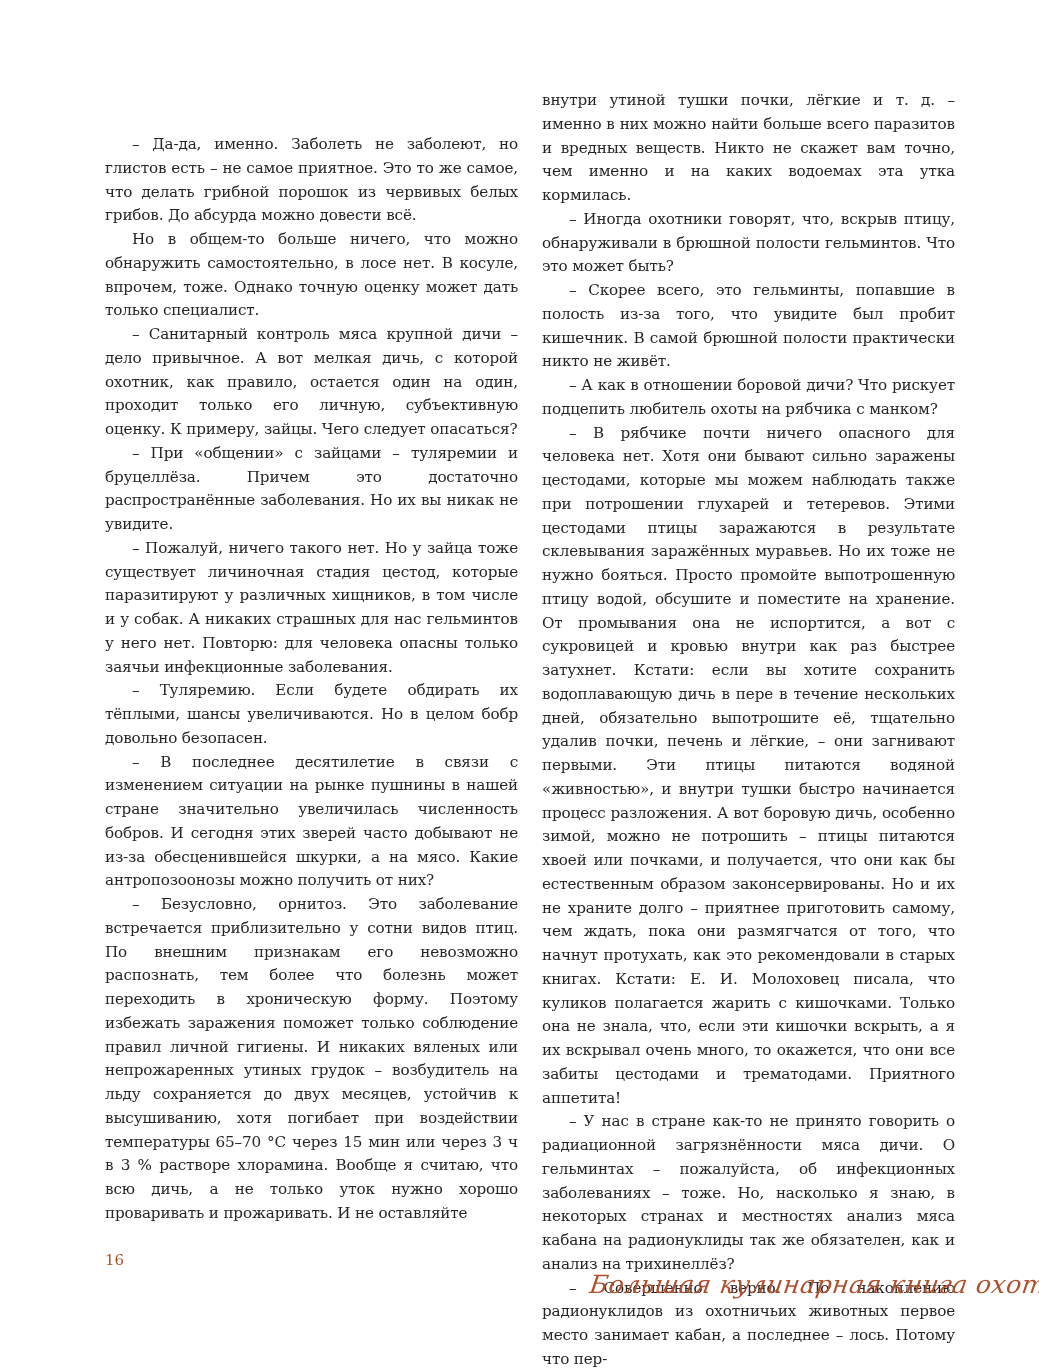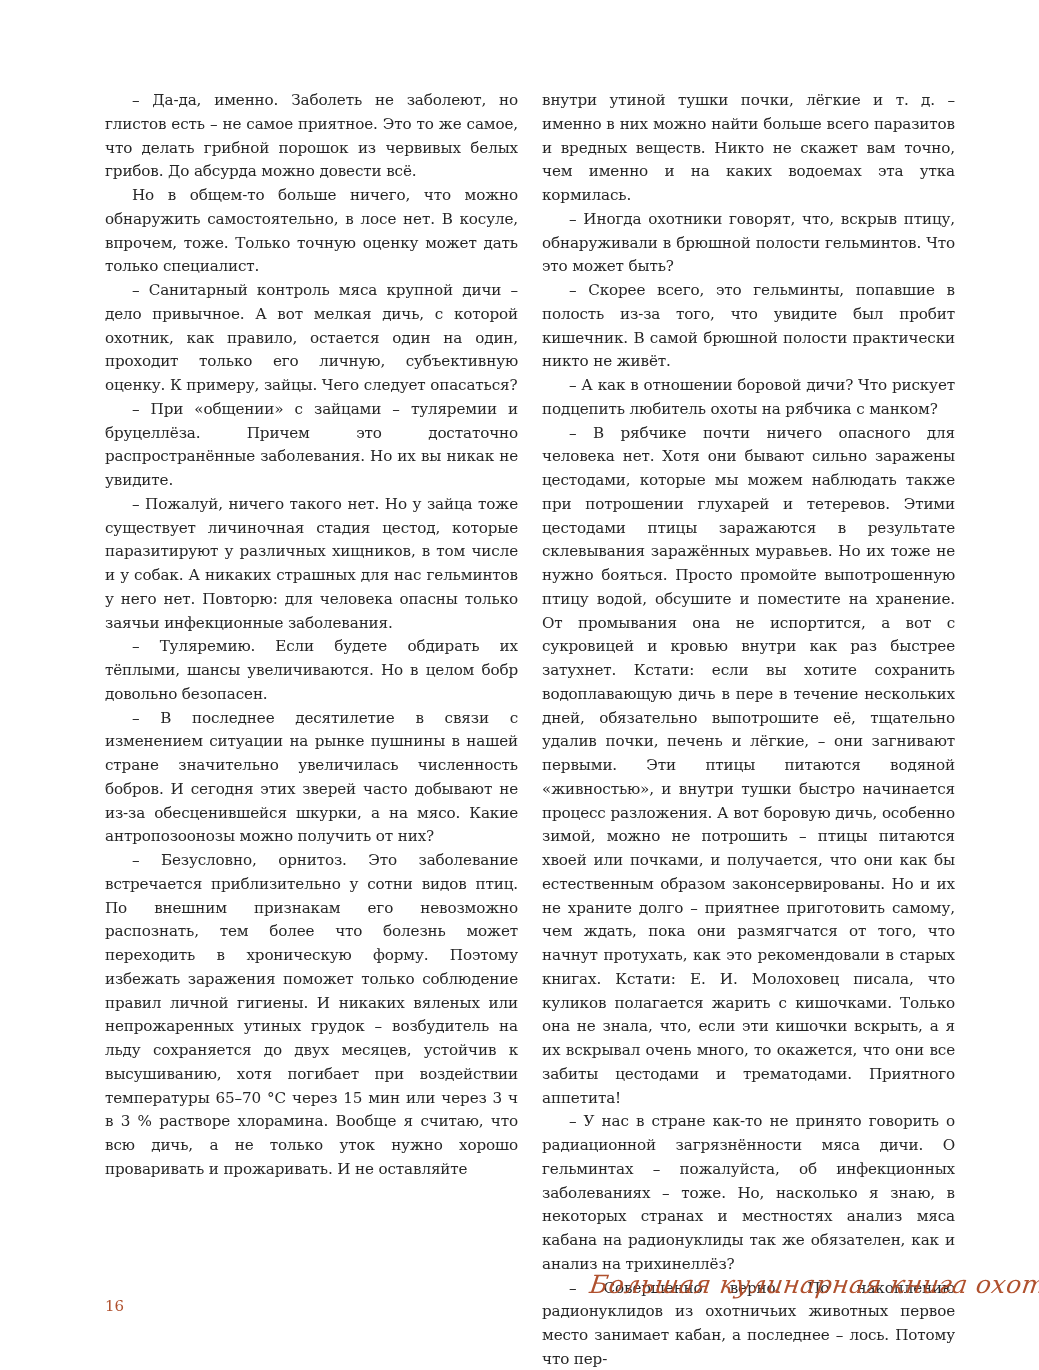--- a/index.html
+++ b/index.html
@@ -5,45 +5,45 @@
     html, body { margin: 0; padding: 0; background: #ffffff; }
     body { width: 1039px; height: 1370px; position: relative; overflow: hidden; }
     .page { position: absolute; left: 0; top: 0; width: 1039px; height: 1370px; background: #fff; }
     .col {
       position: absolute; top: 89px; width: 413px;
       font-family: "DejaVu Serif", "Liberation Serif", serif;
       font-size: 15.2px; line-height: 23.75px; color: #262626;
       text-align: justify; hyphens: manual;
       letter-spacing: -0.15px;
     }
-    .col.left { left: 105px; }
+    .col.left { left: 105px; margin-top: 44px; }
     .col.right { left: 542px; }
     .p { margin: 0; text-indent: 0; }
     .p.indent { text-indent: 27px; }
     .p.q { }
     .footer-num {
       position: absolute; left: 105px; top: 1251px;
       font-family: "DejaVu Serif", "Liberation Serif", serif;
-      font-size: 15px; color: #b0512e; margin-top: 46px;
+      font-size: 15px; color: #b0512e;
     }
     .footer-title {
       position: absolute; left: 590px; top: 1270px; width: 370px;
       font-family: "DejaVu Serif", "Liberation Serif", serif;
       font-style: italic; font-size: 25px; color: #b0512e;
       letter-spacing: 0.5px; white-space: nowrap; transform: skewX(-8deg);
     }
   </style>
 </head>
 <body>
 
 <div class="page">
 
   <div class="col left">
     <p class="p indent">– Да-да, именно. Заболеть не заболеют, но глистов есть – не самое приятное. Это то же самое, что делать грибной порошок из червивых белых грибов. До абсурда можно довести всё.</p>
-    <p class="p indent">Но в общем-то больше ничего, что можно обнаружить самостоятельно, в лосе нет. В косуле, впрочем, тоже. Только точную оценку может дать только специалист.</p>
+    <p class="p indent">Но в общем-то больше ничего, что можно обнаружить самостоятельно, в лосе нет. В косуле, впрочем, тоже. Однако точную оценку может дать только специалист.</p>
     <p class="p indent q">– Санитарный контроль мяса крупной дичи – дело привычное. А вот мелкая дичь, с которой охотник, как правило, остается один на один, проходит только его личную, субъективную оценку. К примеру, зайцы. Чего следует опасаться?</p>
     <p class="p indent">– При «общении» с зайцами – туляремии и бруцеллёза. Причем это достаточно распространённые заболевания. Но их вы никак не увидите.</p>
     <p class="p indent">– Пожалуй, ничего такого нет. Но у зайца тоже существует личиночная стадия цестод, которые паразитируют у различных хищников, в том числе и у собак. А никаких страшных для нас гельминтов у него нет. Повторю: для человека опасны только заячьи инфекционные заболевания.</p>
     <p class="p indent">– Туляремию. Если будете обдирать их тёплыми, шансы увеличиваются. Но в целом бобр довольно безопасен.</p>
     <p class="p indent q">– В последнее десятилетие в связи с изменением ситуации на рынке пушнины в нашей стране значительно увеличилась численность бобров. И сегодня этих зверей часто добывают не из-за обесценившейся шкурки, а на мясо. Какие антропозоонозы можно получить от них?</p>
     <p class="p indent">– Безусловно, орнитоз. Это заболевание встречается приблизительно у сотни видов птиц. По внешним признакам его невозможно распознать, тем более что болезнь может переходить в хроническую форму. Поэтому избежать заражения поможет только соблюдение правил личной гигиены. И никаких вяленых или непрожаренных утиных грудок – возбудитель на льду сохраняется до двух месяцев, устойчив к высушиванию, хотя погибает при воздействии температуры 65–70 °С через 15 мин или через 3 ч в 3 % растворе хлорамина. Вообще я считаю, что всю дичь, а не только уток нужно хорошо проваривать и прожаривать. И не оставляйте</p>
   </div>
 
   <div class="col right">
     <p class="p">внутри утиной тушки почки, лёгкие и т. д. – именно в них можно найти больше всего паразитов и вредных веществ. Никто не скажет вам точно, чем именно и на каких водоемах эта утка кормилась.</p>

